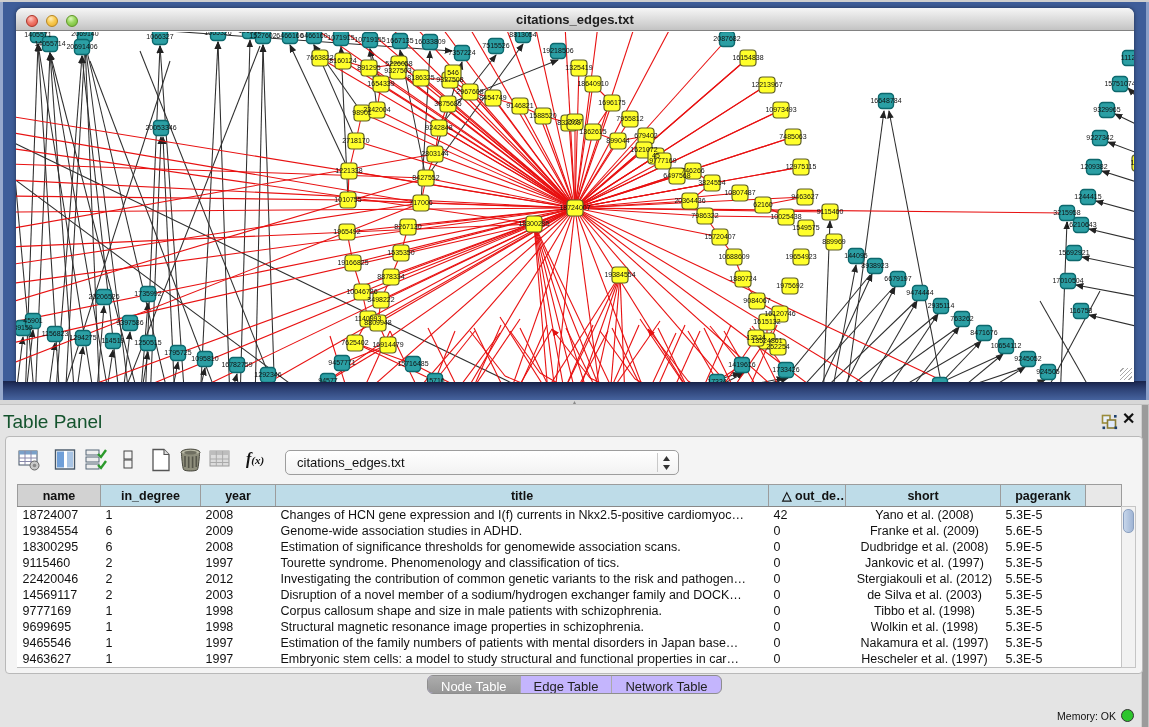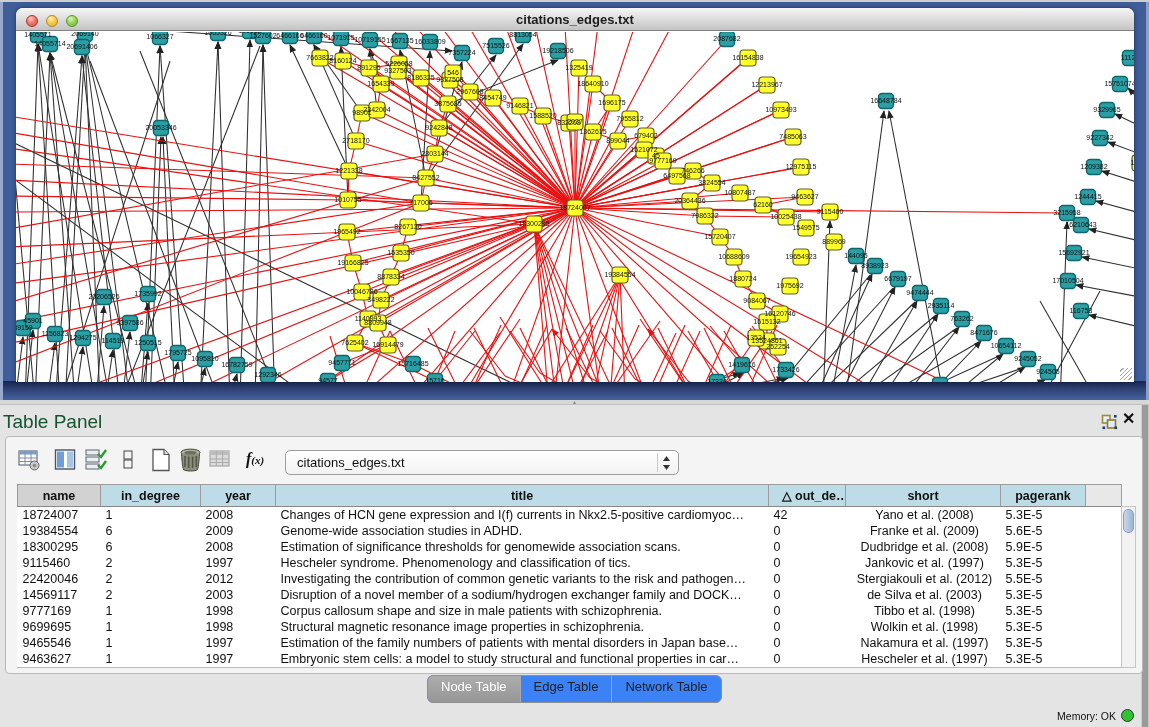--- a/index.html
+++ b/index.html
@@ -43,21 +43,21 @@
 #dtable .c2{width:100px}
 #dtable .c3{width:75px}
 #dtable .c4{width:493px}
 #dtable .c5{width:77px}
 #dtable .c6{width:155px;text-align:center}
 #dtable .c7{width:85px}
 #dtable .c8{width:36px}
 #tbody-bg{position:absolute;left:17px;top:106px;width:1104px;height:162px;background:#fff;border-bottom:1px solid #bbb}
 #vscroll{position:absolute;left:1121px;top:106px;width:15px;height:162px;background:#f2f2f2;border:1px solid #c5c5c5}
 #vscroll .thumb{position:absolute;left:1px;top:2px;width:11px;height:24px;border-radius:5px;background:linear-gradient(90deg,#c7d6ea,#9fb4d4);border:1px solid #8ba0c0}
-#tabs{position:absolute;left:427px;top:275px;height:28px;background:#3b82f6;border:1px solid #8e8e8e;border-radius:6px;display:flex;overflow:hidden}
+#tabs{position:absolute;left:427px;top:275px;height:19px;background:#c4b5fd;border:1px solid #8e8e8e;border-radius:6px;display:flex;overflow:hidden}
 #tabs .tab{padding:0 13px;line-height:21px;font-size:13px;color:#222;border-right:1px solid #aaa}
 #tabs .tab:last-child{border-right:none}
 #tabs .sel{background:linear-gradient(#adadad,#969696);color:#fff}
 #memline{position:absolute;left:0;top:305px;width:100%;height:22px}
 #memline .t{position:absolute;right:33px;top:5px;font-size:10.5px;color:#111}
 #memline .dot{position:absolute;right:15px;top:4px;width:13px;height:13px;border-radius:50%;background:#2dc52d;border:1.5px solid #333}
 .ticon{position:absolute;top:48px}
 </style></head>
 <body>
 <div id="netarea">
@@ -809,21 +809,21 @@
           <td class="c4">Estimation of significance thresholds for genomewide association scans.</td>
           <td class="c5">0</td>
           <td class="c6">Dudbridge et al. (2008)</td>
           <td class="c7">5.9E-5</td>
           <td class="c8"></td>
         </tr>
 <tr>
           <td class="c1">9115460</td>
           <td class="c2">2</td>
           <td class="c3">1997</td>
-          <td class="c4">Hescheler syndrome. Phenomenology and classification of tics.</td>
+          <td class="c4">Tourette syndrome. Phenomenology and classification of tics.</td>
           <td class="c5">0</td>
           <td class="c6">Jankovic et al. (1997)</td>
           <td class="c7">5.3E-5</td>
           <td class="c8"></td>
         </tr>
 <tr>
           <td class="c1">22420046</td>
           <td class="c2">2</td>
           <td class="c3">2012</td>
           <td class="c4">Investigating the contribution of common genetic variants to the risk and pathogen…</td>

